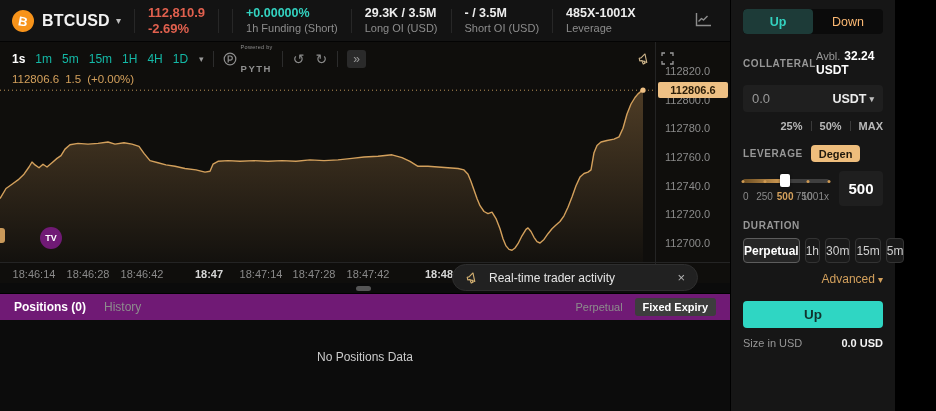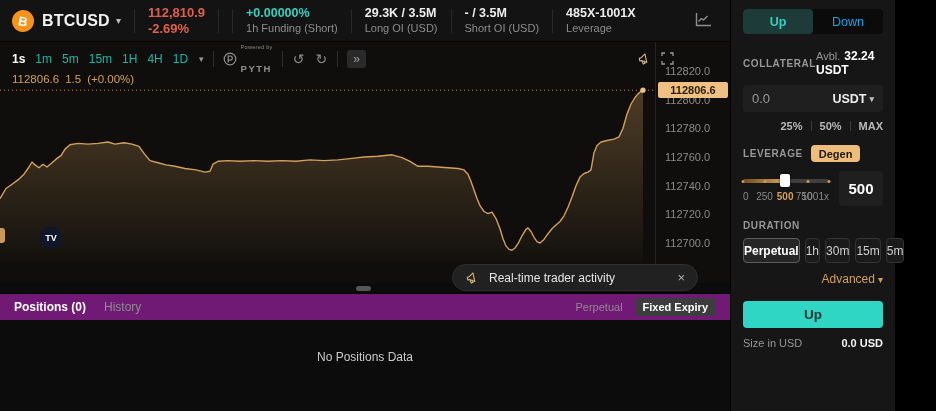--- a/index.html
+++ b/index.html
@@ -40,35 +40,35 @@
   .price-pill{position:absolute;left:2px;width:70px;background:var(--tan-bright);border-radius:2px;color:#2b1d08;font-weight:bold;font-size:11px;text-align:center;padding:2px 0;z-index:2}
   .xaxis{position:absolute;top:220px;left:0;width:730px;height:21px;border-top:1px solid #242424;cursor:ew-resize}
   .xtick{position:absolute;top:5px;transform:translateX(-50%);font-size:11px;color:#8a8a8a;white-space:nowrap}
   .xtick.bold{color:#d6d6d6;font-weight:bold}
   .bottom-strip{position:absolute;top:241px;left:0;width:730px;height:10px;background:#0b0b0b}
   .scroll-handle{position:absolute;left:356px;top:3px;width:15px;height:5px;background:#565656;border-radius:2.5px;cursor:grab}
   .notif{position:absolute;top:222px;left:452px;width:246px;height:27px;background:#212121;border:1px solid #2e2e2e;border-radius:14px;display:flex;align-items:center;gap:9px;padding:0 12px;z-index:4}
   .notif-txt{font-size:12px;color:#e4e4e4;flex:1;white-space:nowrap}
   .notif-close{background:none;border:none;color:#b3b3b3;font-size:13px;cursor:pointer}
   .notif-mega{color:#d3b071;display:flex}
-  .tv-logo{position:absolute;top:185px;left:40px;width:22px;height:22px;border-radius:50%;background:#0f172a;color:#fff;font-size:9px;font-weight:bold;display:flex;align-items:center;justify-content:center;z-index:2;cursor:pointer}
+  .tv-logo{position:absolute;top:185px;left:40px;width:22px;height:22px;border-radius:50%;background:#701a75;color:#fff;font-size:9px;font-weight:bold;display:flex;align-items:center;justify-content:center;z-index:2;cursor:pointer}
   .left-tag{position:absolute;top:186px;left:0;width:5px;height:15px;background:#c9995a;border-radius:0 3px 3px 0;cursor:pointer;z-index:2}
   
   .positions-bar{position:absolute;top:293px;left:0;width:730px;height:27px;background:#701a75;border-top:1px solid #000;display:flex;align-items:center;gap:18px;padding:0 14px}
   .ptab{font-size:12px;color:#8d8d8d;cursor:pointer}
   .ptab.active{color:#fff;font-weight:bold}
   .toggle-group{margin-left:auto;display:flex;gap:4px;align-items:center}
   .toggle{font-size:11px;color:#8d8d8d;padding:3px 8px;border-radius:3px;cursor:pointer}
   .toggle.active{background:#3d3d3d;color:#fff;font-weight:bold}
   .positions-content{position:absolute;top:320px;left:0;width:730px;height:91px;background:#0c0c0c;text-align:center;padding-top:27px}
   .empty-text{font-size:12px;color:#cbcbcb}
   
   .right{width:165px;height:411px;background:#161616;border-left:1px solid #000;padding:9px 12px 0;display:flex;flex-direction:column;font-size:12px}
   .dir-tabs{display:flex;height:25px;border-radius:4px;overflow:hidden;background:#0b0b0b;flex-shrink:0}
-  .dir-tab{flex:1;display:flex;align-items:center;justify-content:center;font-size:12.5px;color:#0ea5e9;cursor:pointer}
+  .dir-tab{flex:1;display:flex;align-items:center;justify-content:center;font-size:12.5px;color:#fdba74;cursor:pointer}
   .dir-tab.active{background:#1d3b38;color:var(--teal);font-weight:bold;border-radius:4px}
   .row{display:flex;align-items:center;justify-content:space-between}
   .sec-label{font-size:10px;font-weight:bold;letter-spacing:.6px;color:#979797}
   .avbl{font-size:11px;color:#979797}
   .avbl b{font-size:12px;color:#fff;margin-left:4px}
   .collateral-row{margin-top:15px}
   .input-box{margin-top:8px;height:27px;background:#1f1f1f;border-radius:4px;display:flex;align-items:center;padding:0 9px;flex-shrink:0}
   .input-box input{flex:1;background:none;border:none;outline:none;color:#9a9a9a;font-size:13px;width:60px}
   .cur-sel{display:flex;align-items:center;gap:5px;color:#ececec;font-weight:bold;font-size:12.5px;cursor:pointer}
   .cur-sel .sym-caret{font-size:9px}
@@ -220,20 +220,30 @@
       <div class="price-pill" id="price-pill" style="top: 40.2067px;">112806.6</div>
     <div class="ytick" style="top: 29px;">112820.0</div>
         <div class="ytick" style="top: 57.6667px;">112800.0</div>
         <div class="ytick" style="top: 86.3333px;">112780.0</div>
         <div class="ytick" style="top: 115px;">112760.0</div>
         <div class="ytick" style="top: 143.667px;">112740.0</div>
         <div class="ytick" style="top: 172.333px;">112720.0</div>
         <div class="ytick" style="top: 201px;">112700.0</div>
       </div>
 
+    <div class="xaxis" id="xaxis">
+        <span class="xtick" style="left: 34px;">18:46:14</span>
+        <span class="xtick" style="left: 88px;">18:46:28</span>
+        <span class="xtick" style="left: 142px;">18:46:42</span>
+        <span class="xtick bold" style="left: 209px;">18:47</span>
+        <span class="xtick" style="left: 261px;">18:47:14</span>
+        <span class="xtick" style="left: 314px;">18:47:28</span>
+        <span class="xtick" style="left: 368px;">18:47:42</span>
+        <span class="xtick bold" style="left: 439px;">18:48</span>
+      </div>
 
     <div class="bottom-strip">
       <div class="scroll-handle"></div>
     </div>
 
     <div class="notif">
       <span class="notif-mega">
         <svg width="15" height="14" viewBox="0 0 16 15" fill="none" stroke="currentColor" stroke-width="1.2">
             <g transform="rotate(-12 8 7)">
               <path d="M2.5 5.5v3h2l5 3.2V2.3l-5 3.2h-2z" stroke-linejoin="round"></path>

